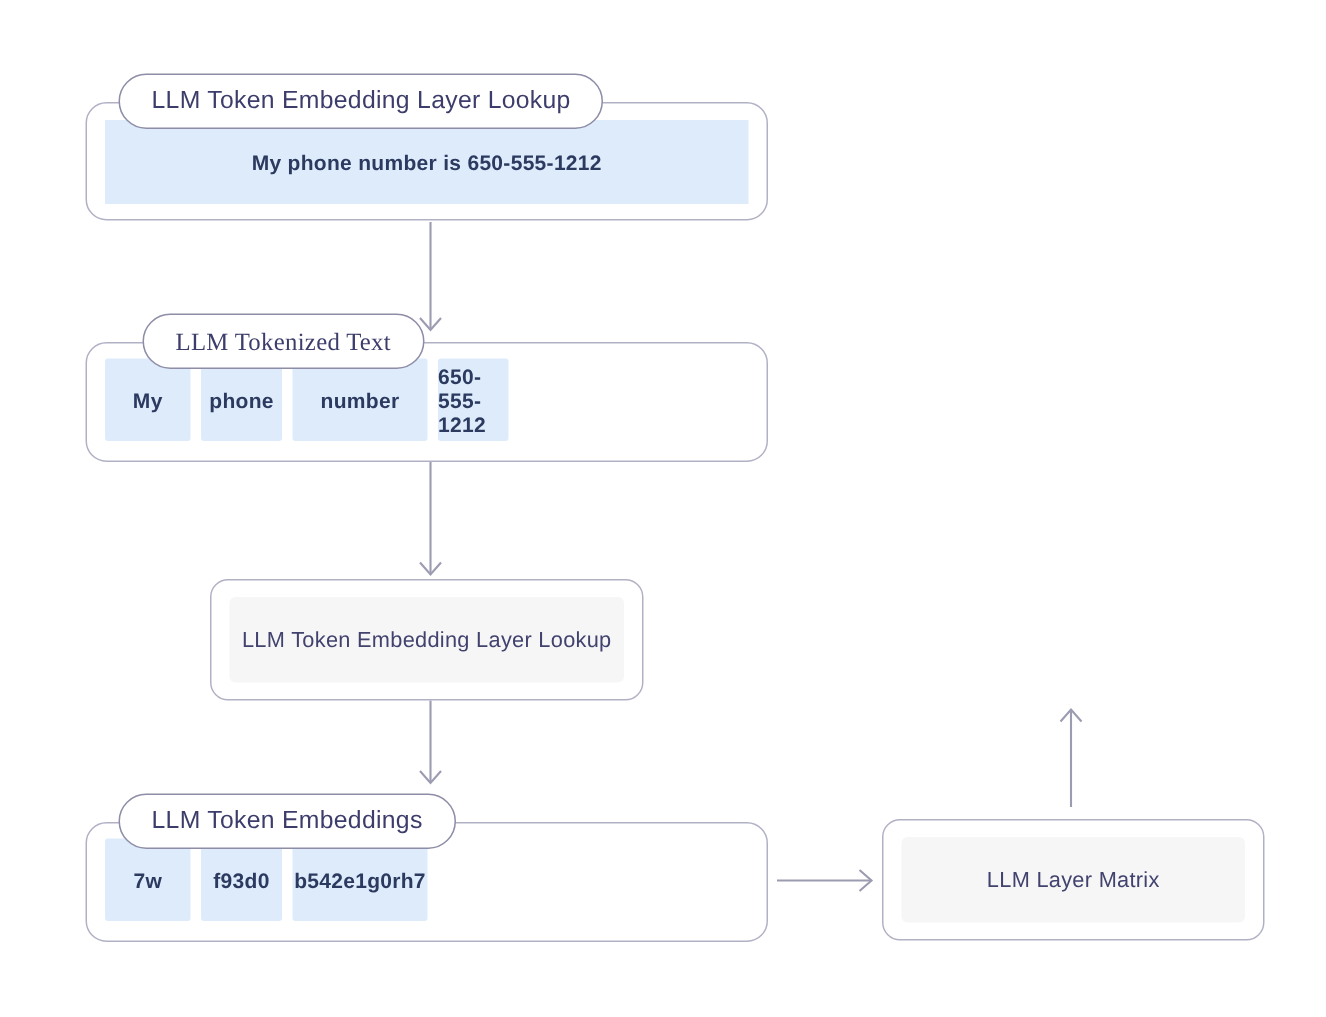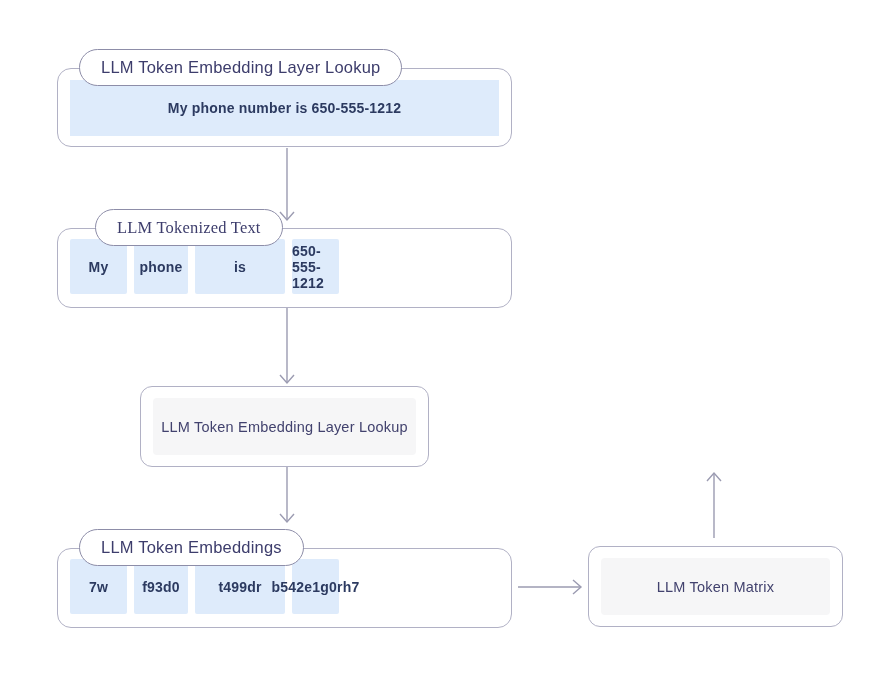--- a/index.html
+++ b/index.html
@@ -99,45 +99,44 @@
   </div>
   <div class="pill pill-input">LLM Token Embedding Layer Lookup</div>
 
   <div class="stage-box box-tokenized">
     <div class="token-row">
 
         <div class="token">My</div>
 
         <div class="token">phone</div>
 
+        <div class="token">number</div>
 
-        <div class="token">is</div>
 
         <div class="token">650-555-1212</div>
       </div>
   </div>
   <div class="pill pill-tokenized">LLM Tokenized Text</div>
 
   <div class="stage-box box-lookup">
     <div class="panel">LLM Token Embedding Layer Lookup</div>
   </div>
 
   <div class="stage-box box-embeddings">
     <div class="token-row">
 
         <div class="token">7w</div>
 
         <div class="token">f93d0</div>
 
-        <div class="token">t499dr</div>
 
 
         <div class="token">b542e1g0rh7</div>
       </div>
   </div>
   <div class="pill pill-embeddings">LLM Token Embeddings</div>
 
   <div class="stage-box box-matrix">
-    <div class="panel">LLM Token Matrix</div>
+    <div class="panel">LLM Layer Matrix</div>
   </div>
 
 
 </div>
 
 </body></html>

